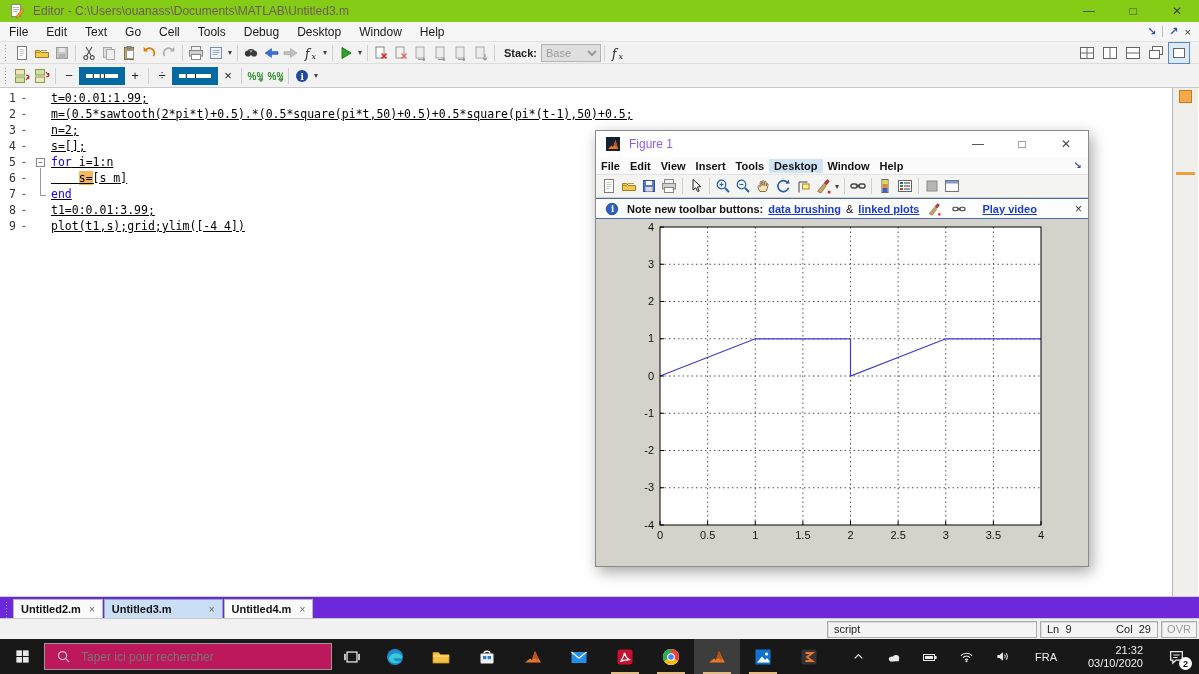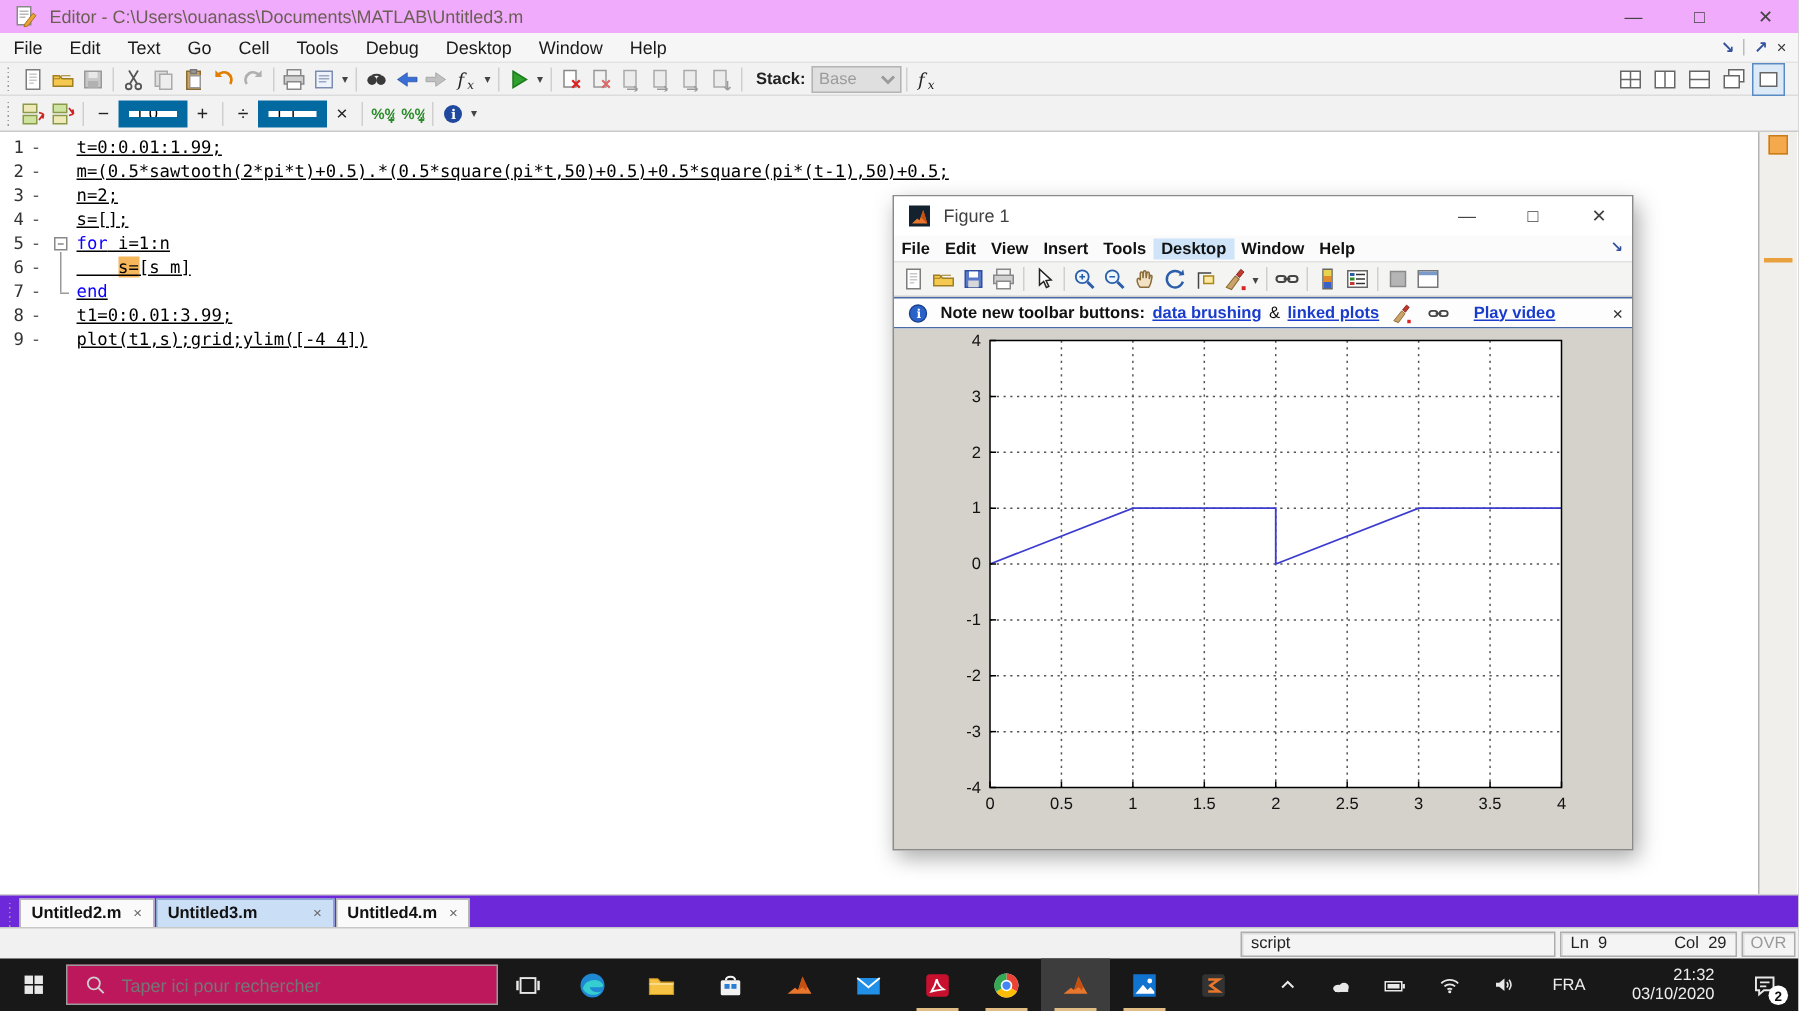--- a/index.html
+++ b/index.html
@@ -1,21 +1,21 @@
 <!DOCTYPE html>
 <html><head>
 <meta charset="utf-8">
 <style>
   * { margin:0; padding:0; box-sizing:border-box; }
   body { font-family:"Liberation Sans","DejaVu Sans",sans-serif; background:#888; }
   #screen { position:relative; width:1199px; height:674px; background:#fff; overflow:hidden; }
 
   
   #app { position:absolute; left:0; top:0; width:1199px; height:639px; background:#fff; box-shadow:inset 0 0 0 1px #b9b9b9; }
-  #titlebar { position:absolute; left:0; top:0; width:100%; height:22px; background:#f0abfc; display:flex; align-items:center; padding-left:7px; }
+  #titlebar { position:absolute; left:0; top:0; width:100%; height:22px; background:#84cc16; display:flex; align-items:center; padding-left:7px; }
   #titlebar .ttl { font-size:12px; color:#6b5f55; margin-left:6px; }
   .wctrls { position:absolute; right:0; top:0; height:22px; display:flex; }
   .wctrls span { width:44px; height:22px; display:flex; align-items:center; justify-content:center; font-size:12px; color:#444; }
   #menubar { position:absolute; left:0; top:22px; width:100%; height:20px; background:#f6f6f6; border-bottom:1px solid #e3e3e3; display:flex; align-items:center; font-size:12px; color:#1a1a1a; }
   #menubar .mi { padding:2px 9px; }
   #mini-dock { margin-left:auto; display:flex; align-items:center; gap:6px; padding-right:8px; font-size:11px; }
   #mini-dock .nv { color:#33519e; font-weight:bold; }
   #mini-dock .bk { color:#333; }
   #mini-dock .sep { width:1px; height:11px; background:#bbb; }
 
@@ -59,21 +59,21 @@
   .tab .tx { font-size:10px; color:#666; font-weight:normal; }
   #statusbar { position:absolute; left:0; top:618px; width:1199px; height:21px; background:#f1f1f1; border-top:1px solid #c8c8c8; display:flex; align-items:center; justify-content:flex-end; font-size:11px; color:#222; padding-right:2px; }
   .sbox { height:17px; display:flex; align-items:center; border:1px solid #adadad; box-shadow:inset 1px 1px 0 #dcdcdc; background:#f4f4f4; margin-left:3px; padding:0 6px; }
   #sb-script { width:210px; }
   #sb-lncol { width:118px; justify-content:space-between; }
   #sb-ovr { width:36px; justify-content:center; color:#9a9a9a; }
 
   
   #figwin { position:absolute; left:595px; top:130px; width:494px; height:437px; background:#fff; border:1px solid #8a8a8a; box-shadow:3px 5px 14px rgba(0,0,0,.35); z-index:5; }
   #fig-title { height:26px; display:flex; align-items:center; padding-left:7px; background:#fff; }
-  #fig-title .ttl { font-size:12px; color:#404040; margin-left:6px; }
+  #fig-title .ttl { font-size:12px; color:#8b5cf6; margin-left:6px; }
   #fig-title .wctrls span { height:26px; }
   #fig-menu { height:17px; display:flex; align-items:center; font-size:11px; font-weight:600; color:#111; background:#fbfbfb; }
   #fig-menu .mi { padding:1px 5px; }
   #fig-menu .active { background:#cfe4f8; }
   #fig-menu .nv { margin-left:auto; padding-right:6px; color:#33519e; font-size:10px; font-weight:bold; }
   #fig-tool { height:24px; display:flex; align-items:center; background:#f4f4f2; border-top:1px solid #e2e2e2; border-bottom:1px solid #cfcfcf; padding-left:3px; }
   #fig-info { height:21px; display:flex; align-items:center; gap:5px; background:#fdfdfd; border-bottom:1px solid #4a6aa8; border-top:1px solid #4a6aa8; font-size:11px; color:#111; padding:0 6px; }
   #fig-info b { font-weight:bold; }
   #fig-info .lnk { color:#1a3ccc; font-weight:bold; text-decoration:underline; }
   #fig-info .x { margin-left:auto; color:#333; font-size:12px; }

